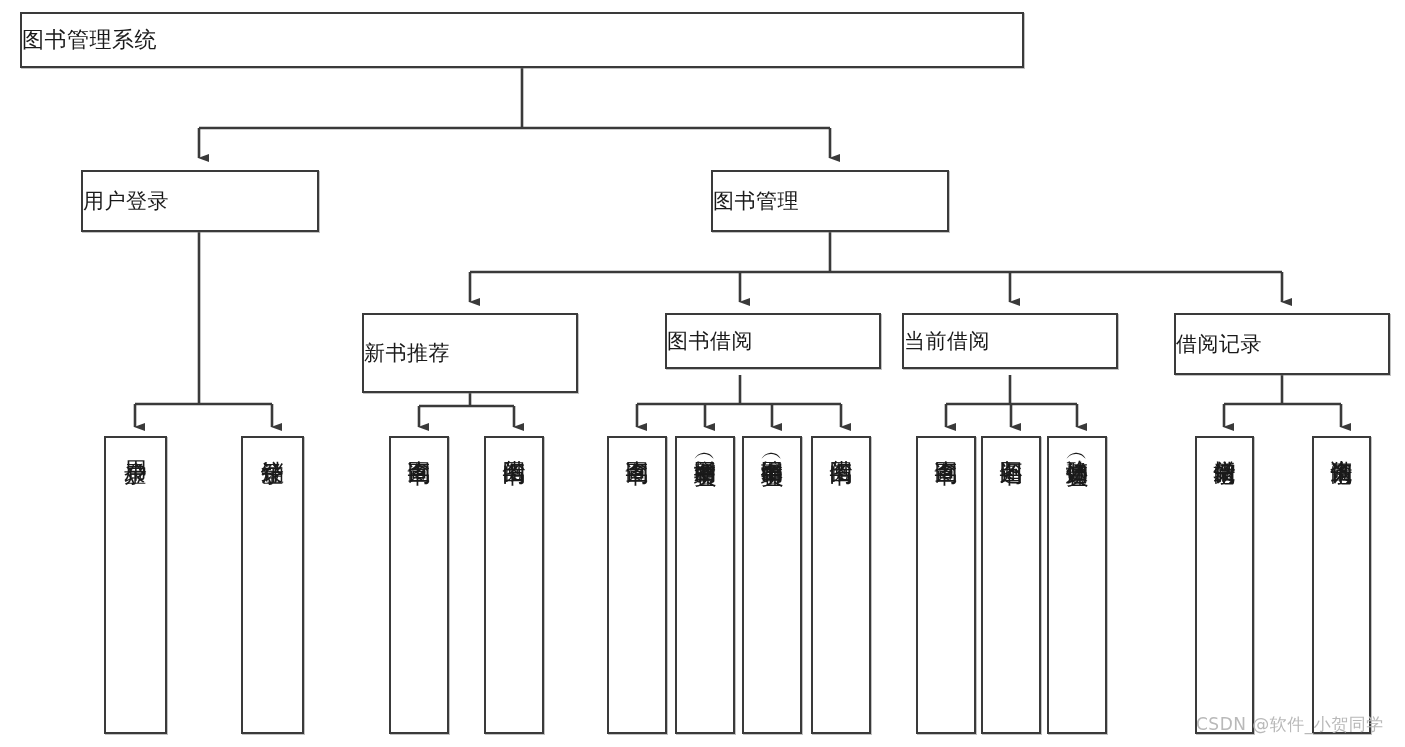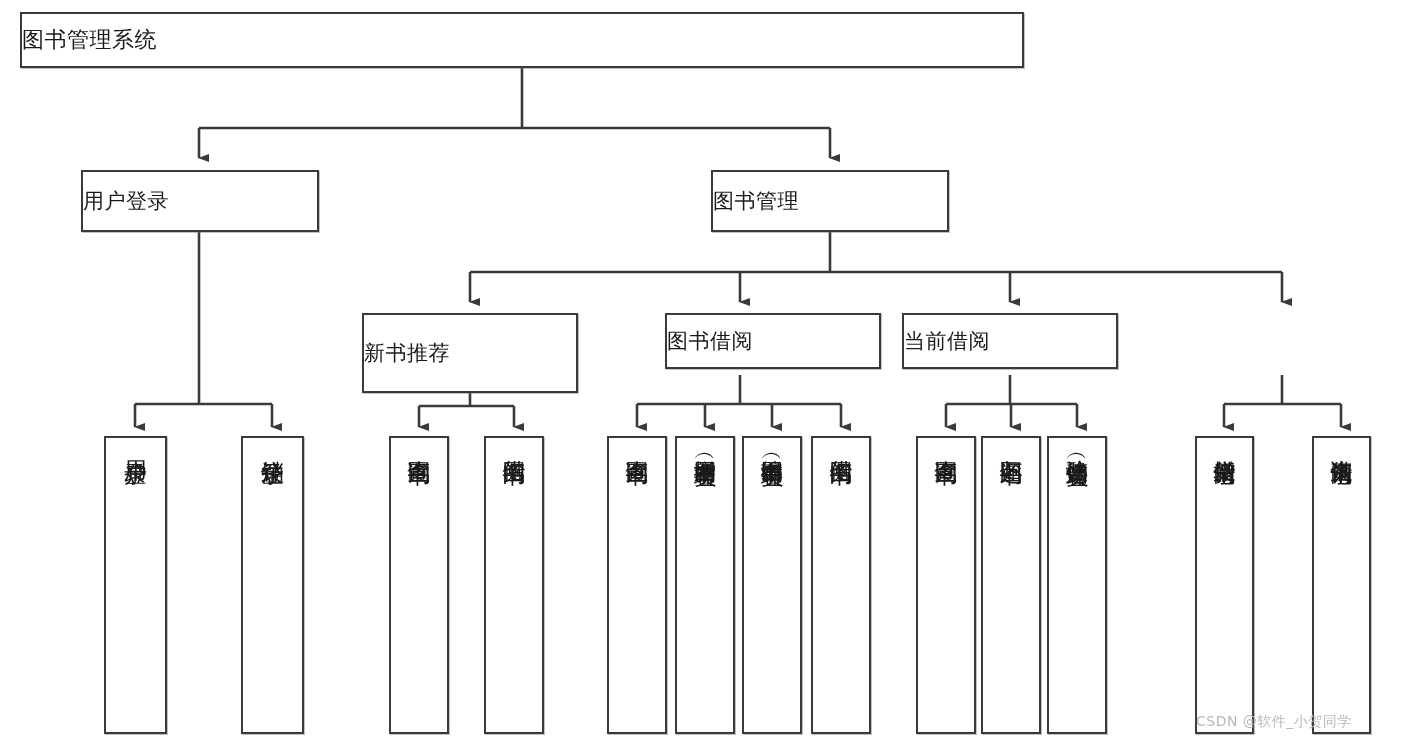--- a/index.html
+++ b/index.html
@@ -58,21 +58,21 @@
     letter-spacing: 1px;
     white-space: nowrap;
   }
   .node.leaf.tall .label {
     font-size: 22px;
   }
   .watermark {
     position: absolute;
     left: 1196px;
     top: 713px;
-    font-size: 14px;
+    font-size: 17px;
     color: #b9b9b9;
     white-space: nowrap;
     letter-spacing: 0.5px;
   }
 </style>
 </head>
 <body>
 
 <div id="canvas">
 
@@ -139,20 +139,23 @@
 
   <div class="node" style="left:362px; top:313px; width:216px; height:80px;">
     <span class="label">新书推荐</span>
   </div>
   <div class="node" style="left:633px; top:313px; width:216px; height:56px;margin-left:32px;">
     <span class="label">图书借阅</span>
   </div>
   <div class="node" style="left:902px; top:313px; width:216px; height:56px;">
     <span class="label">当前借阅</span>
   </div>
+  <div class="node" style="left:1174px; top:313px; width:216px; height:62px;">
+    <span class="label">借阅记录</span>
+  </div>
 
   <div class="node leaf" style="left:104px; top:436px; width:63px; height:298px;">
     <span class="label">用户登录</span>
   </div>
   <div class="node leaf" style="left:241px; top:436px; width:63px; height:298px;">
     <span class="label">注销登录</span>
   </div>
 
   <div class="node leaf" style="left:389px; top:436px; width:60px; height:298px;">
     <span class="label">查询图书</span>

